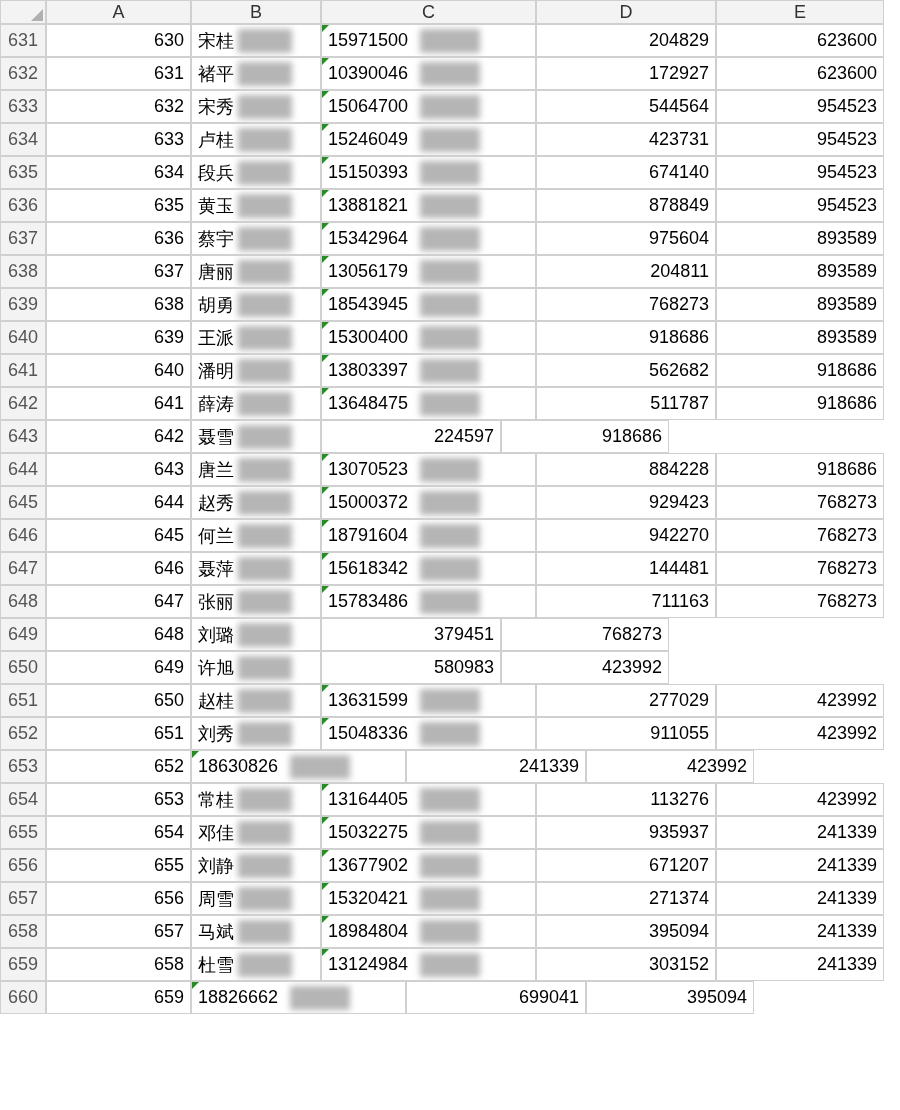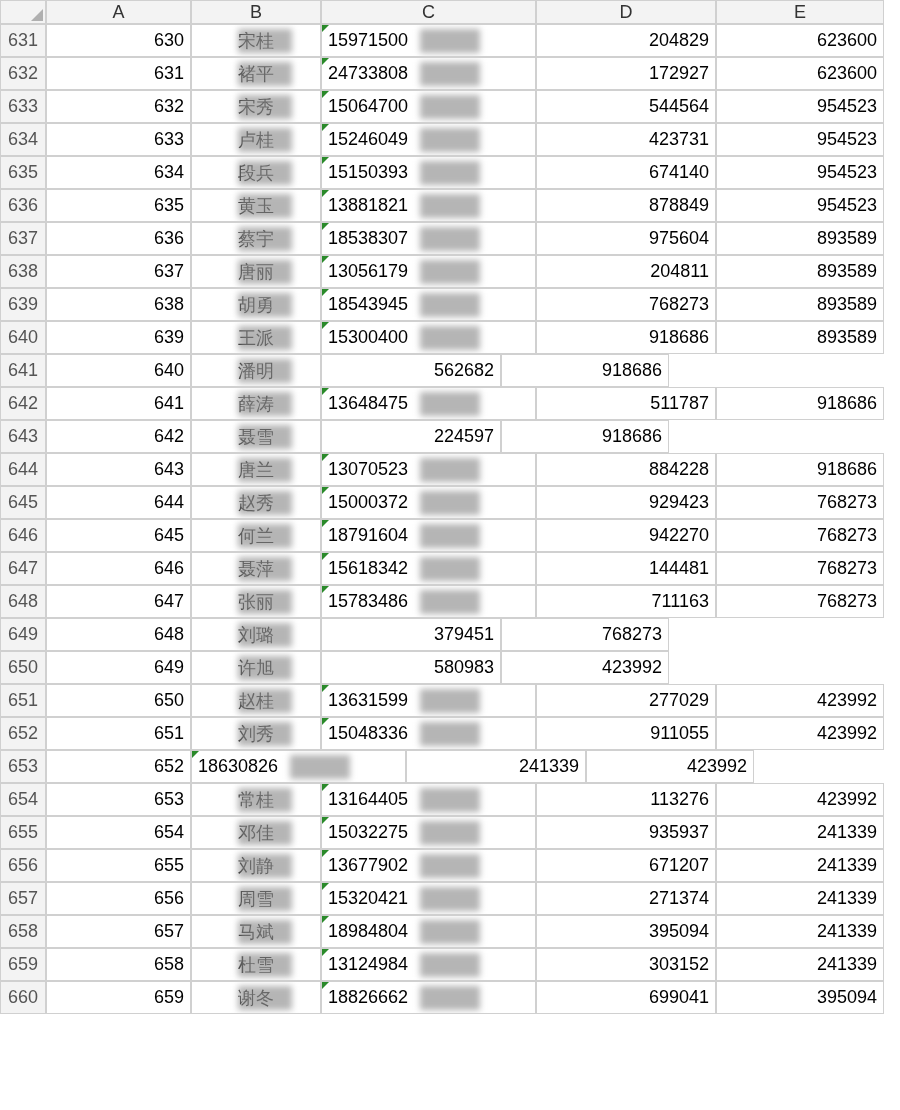--- a/index.html
+++ b/index.html
@@ -2,21 +2,21 @@
 <html><head>
 <meta charset="utf-8">
 <style>
   html,body{margin:0;padding:0;background:#fff;font-family:Arial,"Microsoft YaHei",sans-serif;font-size:18px;color:#000;}
   .sheet{display:inline-block;border-collapse:collapse;}
   .row{display:flex;height:33px;}
   .cell{border:1px solid #d0d0d0;display:flex;align-items:center;padding:0 6px;box-sizing:border-box;overflow:hidden;white-space:nowrap;}
   .hdr{background:#f3f3f3;color:#333;justify-content:center;font-weight:normal;height:24px;}
   .rowhdr{width:46px;justify-content:center;background:#f3f3f3;color:#555;}
   .colA{width:145px;justify-content:flex-end;}
-  .colB{width:130px;justify-content:center;position:relative;}
+  .colB{width:130px;justify-content:flex-start;position:relative;}
   .colC{width:215px;justify-content:flex-start;position:relative;}
   .colD{width:180px;justify-content:flex-end;}
   .colE{width:168px;justify-content:flex-end;}
   .corner{width:46px;background:#f3f3f3;position:relative;}
   .corner svg{position:absolute;right:2px;bottom:2px;}
   .tmark{position:absolute;left:0;top:0;width:0;height:0;border-top:7px solid #2a8a2a;border-right:7px solid transparent;}
   .blur{position:absolute;background:rgba(150,150,150,0.7);filter:blur(3px);}
 </style>
 </head>
 <body>
@@ -54,21 +54,21 @@
       </div>
       <div class="row">
         <div class="cell rowhdr">632</div>
         <div class="cell colA">631</div>
         <div class="cell colB">
           <span>褚平</span>
           <div class="blur" style="left: 46px; top: 4px; width: 54px; height: 24px;"></div>
         </div>
         <div class="cell colC">
           <div class="tmark"></div>
-          <span>24733808</span>
+          <span>10390046</span>
           <div class="blur" style="left: 98px; top: 4px; width: 60px; height: 24px;"></div>
         </div>
         <div class="cell colD">172927</div>
         <div class="cell colE">623600</div>
       </div>
       <div class="row">
         <div class="cell rowhdr">633</div>
         <div class="cell colA">632</div>
         <div class="cell colB">
           <span>宋秀</span>
@@ -129,21 +129,21 @@
       </div>
       <div class="row">
         <div class="cell rowhdr">637</div>
         <div class="cell colA">636</div>
         <div class="cell colB">
           <span>蔡宇</span>
           <div class="blur" style="left: 46px; top: 4px; width: 54px; height: 24px;"></div>
         </div>
         <div class="cell colC">
           <div class="tmark"></div>
-          <span>18538307</span>
+          <span>15342964</span>
           <div class="blur" style="left: 98px; top: 4px; width: 60px; height: 24px;"></div>
         </div>
         <div class="cell colD">975604</div>
         <div class="cell colE">893589</div>
       </div>
       <div class="row">
         <div class="cell rowhdr">638</div>
         <div class="cell colA">637</div>
         <div class="cell colB">
           <span>唐丽</span>
@@ -187,20 +187,25 @@
         <div class="cell colD">918686</div>
         <div class="cell colE">893589</div>
       </div>
       <div class="row">
         <div class="cell rowhdr">641</div>
         <div class="cell colA">640</div>
         <div class="cell colB">
           <span>潘明</span>
           <div class="blur" style="left: 46px; top: 4px; width: 54px; height: 24px;"></div>
         </div>
+        <div class="cell colC">
+          <div class="tmark"></div>
+          <span>13803397</span>
+          <div class="blur" style="left: 98px; top: 4px; width: 60px; height: 24px;"></div>
+        </div>
         <div class="cell colD">562682</div>
         <div class="cell colE">918686</div>
       </div>
       <div class="row">
         <div class="cell rowhdr">642</div>
         <div class="cell colA">641</div>
         <div class="cell colB">
           <span>薛涛</span>
           <div class="blur" style="left: 46px; top: 4px; width: 54px; height: 24px;"></div>
         </div>
@@ -444,24 +449,20 @@
           <div class="tmark"></div>
           <span>13124984</span>
           <div class="blur" style="left: 98px; top: 4px; width: 60px; height: 24px;"></div>
         </div>
         <div class="cell colD">303152</div>
         <div class="cell colE">241339</div>
       </div>
       <div class="row">
         <div class="cell rowhdr">660</div>
         <div class="cell colA">659</div>
-        <div class="cell colB">
-          <span>谢冬</span>
-          <div class="blur" style="left: 46px; top: 4px; width: 54px; height: 24px;"></div>
-        </div>
         <div class="cell colC">
           <div class="tmark"></div>
           <span>18826662</span>
           <div class="blur" style="left: 98px; top: 4px; width: 60px; height: 24px;"></div>
         </div>
         <div class="cell colD">699041</div>
         <div class="cell colE">395094</div>
       </div>
     </div>
 </div>

